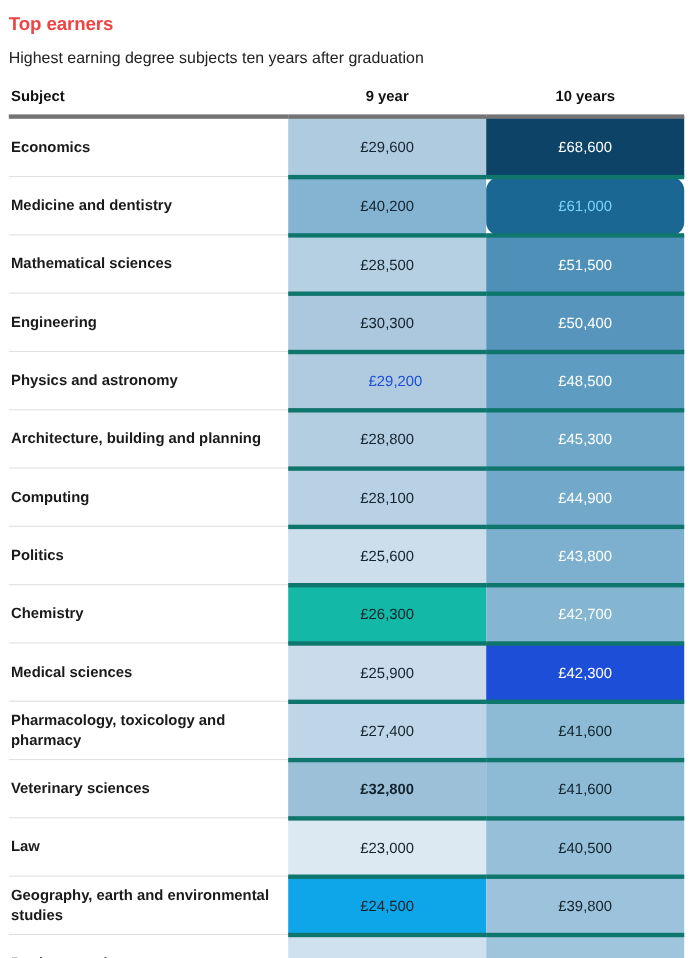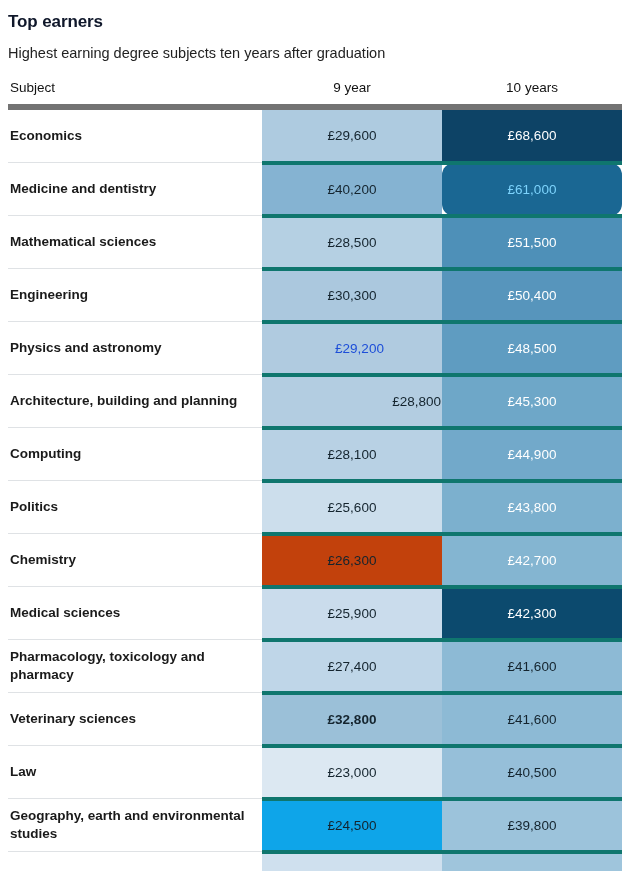--- a/index.html
+++ b/index.html
@@ -15,21 +15,21 @@
     overflow: hidden;
   }
   .wrap {
     padding: 10px 8px 0 8px;
     box-sizing: border-box;
     width: 630px;
   }
   .title {
     font-size: 17px;
     font-weight: bold;
-    color: #0f172a;
+    color: #ef4444;
     margin: 2px 0 0 0;
     letter-spacing: -0.1px;
   }
   .subtitle {
     font-size: 14.5px;
     color: #222222;
     margin: 13px 0 0 0;
     font-weight: normal;
   }
   table {
@@ -37,24 +37,24 @@
     width: 614px;
     margin-top: 19px;
     table-layout: fixed;
   }
   col.c-subject { width: 254px; }
   col.c-one     { width: 180px; }
   col.c-ten     { width: 180px; }
 
   thead th {
     font-size: 13.5px;
-    font-weight: normal;
+    font-weight: bold;
     color: #121212;
     padding: 0 0 9px 0;
-    border-bottom: 6px solid #737373;
+    border-bottom: 4px solid #737373;
     text-align: center;
     vertical-align: bottom;
   }
   thead th.subject-head {
     text-align: left;
     padding-left: 2px;
   }
   tbody td {
     font-size: 13.5px;
     height: 44px;
@@ -117,42 +117,42 @@
           <td class="val" style="background: rgb(171, 200, 222); color: rgb(20, 36, 46);">£30,300</td>
           <td class="val" style="background: rgb(87, 149, 188); color: rgb(255, 255, 255);">£50,400</td>
         </tr>
         <tr>
           <td class="subject">Physics and astronomy</td>
           <td class="val" style="background: rgb(176, 203, 224); color: #1d4ed8; padding-left: 16px;">£29,200</td>
           <td class="val" style="background: rgb(95, 156, 193); color: rgb(255, 255, 255);">£48,500</td>
         </tr>
         <tr>
           <td class="subject">Architecture, building and planning</td>
-          <td class="val" style="background: rgb(179, 205, 225); color: rgb(20, 36, 46); text-align: right;">£28,800</td>
+          <td class="val" style="background: rgb(179, 205, 225); color: rgb(20, 36, 46);">£28,800</td>
           <td class="val" style="background: rgb(110, 167, 200); color: rgb(255, 255, 255);">£45,300</td>
         </tr>
         <tr>
           <td class="subject">Computing</td>
           <td class="val" style="background: rgb(184, 209, 228); color: rgb(20, 36, 46);">£28,100</td>
           <td class="val" style="background: rgb(114, 169, 202); color: rgb(255, 255, 255);">£44,900</td>
         </tr>
         <tr>
           <td class="subject">Politics</td>
           <td class="val" style="background: rgb(204, 222, 236); color: rgb(20, 36, 46);">£25,600</td>
           <td class="val" style="background: rgb(124, 176, 206); color: rgb(255, 255, 255);">£43,800</td>
         </tr>
         <tr>
           <td class="subject">Chemistry</td>
-          <td class="val" style="background: #c2410c; color: rgb(20, 36, 46); margin-left: 32px;">£26,300</td>
+          <td class="val" style="background: #14b8a6; color: rgb(20, 36, 46); margin-left: 32px;">£26,300</td>
           <td class="val" style="background: rgb(132, 181, 209); color: rgb(255, 255, 255);">£42,700</td>
         </tr>
         <tr>
           <td class="subject">Medical sciences</td>
           <td class="val" style="background: rgb(202, 220, 236); color: rgb(20, 36, 46);">£25,900</td>
-          <td class="val" style="background: #0c4a6e; color: rgb(255, 255, 255);">£42,300</td>
+          <td class="val" style="background: #1d4ed8; color: rgb(255, 255, 255);">£42,300</td>
         </tr>
         <tr>
           <td class="subject">Pharmacology, toxicology and pharmacy</td>
           <td class="val" style="background: rgb(191, 214, 232); color: rgb(20, 36, 46);">£27,400</td>
           <td class="val" style="background: rgb(141, 186, 213); color: rgb(20, 36, 46);">£41,600</td>
         </tr>
         <tr>
           <td class="subject">Veterinary sciences</td>
           <td class="val" style="background: rgb(155, 192, 216); color: rgb(20, 36, 46); font-weight: bold;">£32,800</td>
           <td class="val" style="background: rgb(141, 186, 213); color: rgb(20, 36, 46);">£41,600</td>

